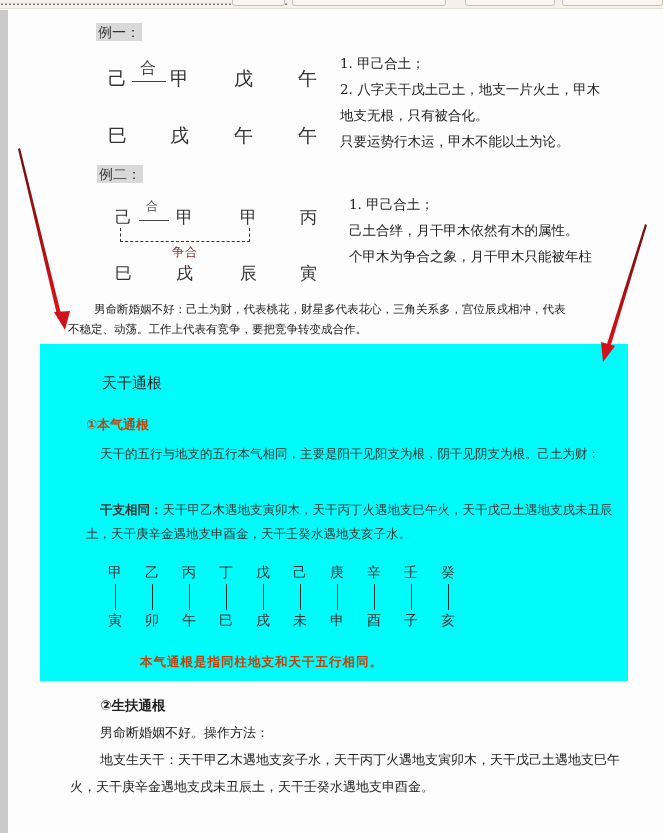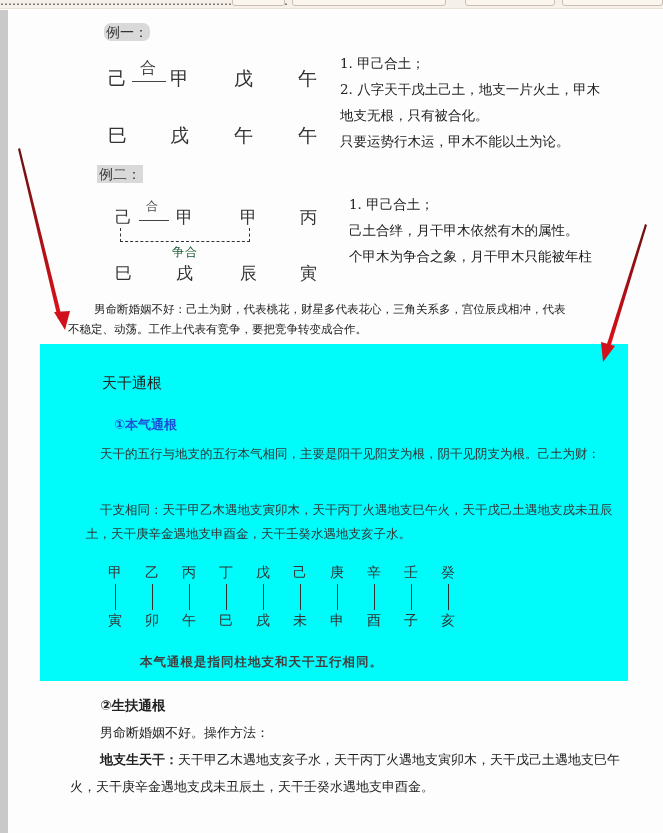--- a/index.html
+++ b/index.html
@@ -13,59 +13,59 @@
   .left-rail { position: absolute; left: 0; top: 10px; width: 8px; height: 823px; background: #c9c9c9; }
 
   .page { position: absolute; left: 8px; top: 10px; right: 0; bottom: 0; background: #fdfdfd; }
 
   .label-tag { position: absolute; background: #d9d9d9; font-size: 14px; padding: 0 2px; line-height: 18px; color: #333; }
 
   .gz { position: absolute; font-size: 19px; color: #333; font-family: "DejaVu Serif", serif; }
   .he-label { position: absolute; font-size: 14px; color: #444; }
   .he-line { position: absolute; height: 1px; background: #444; }
   .dash-bracket { position: absolute; border: 1.5px dashed #333; border-top: none; }
-  .zhenghe { position: absolute; font-size: 12px; color: #14532d; letter-spacing: 1px; }
+  .zhenghe { position: absolute; font-size: 12px; color: #7f1d1d; letter-spacing: 1px; }
 
   .note { position: absolute; font-size: 13.5px; line-height: 26px; color: #222; }
 
   .remark { position: absolute; font-size: 11.5px; line-height: 20px; color: #222; font-family: "DejaVu Serif", serif; }
 
   .cyan-box { position: absolute; left: 40px; top: 344px; width: 588px; height: 337px; background: #00fbfb; }
   .cyan-box .h-title { position: absolute; left: 62px; top: 30px; font-size: 15px; color: #222; font-family: "DejaVu Sans", sans-serif; }
-  .cyan-box .h-sub { position: absolute; left: 46px; top: 72px; font-size: 13px; font-weight: bold; color: #1d4ed8; font-family: "DejaVu Sans", sans-serif; margin-left: 28px; }
+  .cyan-box .h-sub { position: absolute; left: 46px; top: 72px; font-size: 13px; font-weight: bold; color: #c2410c; font-family: "DejaVu Sans", sans-serif; }
   .cyan-box .para { position: absolute; left: 46px; width: 530px; font-size: 12.5px; line-height: 24px; color: #333; text-indent: 14px; }
-  .cyan-box .para b { font-weight: normal; }
+  .cyan-box .para b { font-weight: bold; }
   .pair-col { position: absolute; width: 20px; text-align: center; font-size: 14px; color: #333; font-family: "DejaVu Sans", sans-serif; }
   .pair-col .stem { display: block; height: 18px; }
   .pair-col .bar { display: block; width: 1px; height: 26px; background: #333; margin: 2px auto; }
   .pair-col .branch { display: block; height: 18px; }
-  .cyan-box .caption { position: absolute; left: 100px; top: 310px; font-size: 12.5px; font-weight: bold; color: #404040; letter-spacing: 1px; }
+  .cyan-box .caption { position: absolute; left: 100px; top: 310px; font-size: 12.5px; font-weight: bold; color: #c2410c; letter-spacing: 1px; }
 
   .sec2-title { position: absolute; left: 100px; top: 697px; font-size: 13.5px; font-weight: bold; color: #222; font-family: "DejaVu Sans", sans-serif; }
   .sec2-para { position: absolute; left: 70px; width: 550px; font-size: 13px; line-height: 27px; color: #222; text-indent: 30px; }
-  .sec2-para b { font-weight: bold; }
+  .sec2-para b { font-weight: normal; }
 
   .arrow { position: absolute; left: 0; top: 0; pointer-events: none; }
 </style>
 </head>
 <body>
 
 <div class="topbar">
   <span class="trunc-text">………………………………………………………………</span>
   <span class="tb-btn" style="left:232px;width:53px;"></span>
   <span class="tb-btn" style="left:292px;width:154px;"></span>
   <span class="tb-btn" style="left:465px;width:90px;"></span>
   <span class="tb-btn" style="left:562px;width:101px;"></span>
 </div>
 
 <div class="left-rail"></div>
 
 <div class="page"></div>
 
-<span class="label-tag" style="left:104px;top:23px;border-radius:7px;">例一：</span>
+<span class="label-tag" style="left:96px;top:23px;">例一：</span>
 
 <span class="gz" style="left:108px;top:66px;">己</span>
 <span class="he-label" style="left:140px;top:58px;font-size:16px;">合</span>
 <span class="he-line" style="left:132px;top:81px;width:34px;"></span>
 <span class="gz" style="left:170px;top:66px;">甲</span>
 <span class="gz" style="left:234px;top:66px;">戊</span>
 <span class="gz" style="left:298px;top:66px;">午</span>
 
 <span class="gz" style="left:108px;top:123px;">巳</span>
 <span class="gz" style="left:170px;top:123px;">戌</span>

